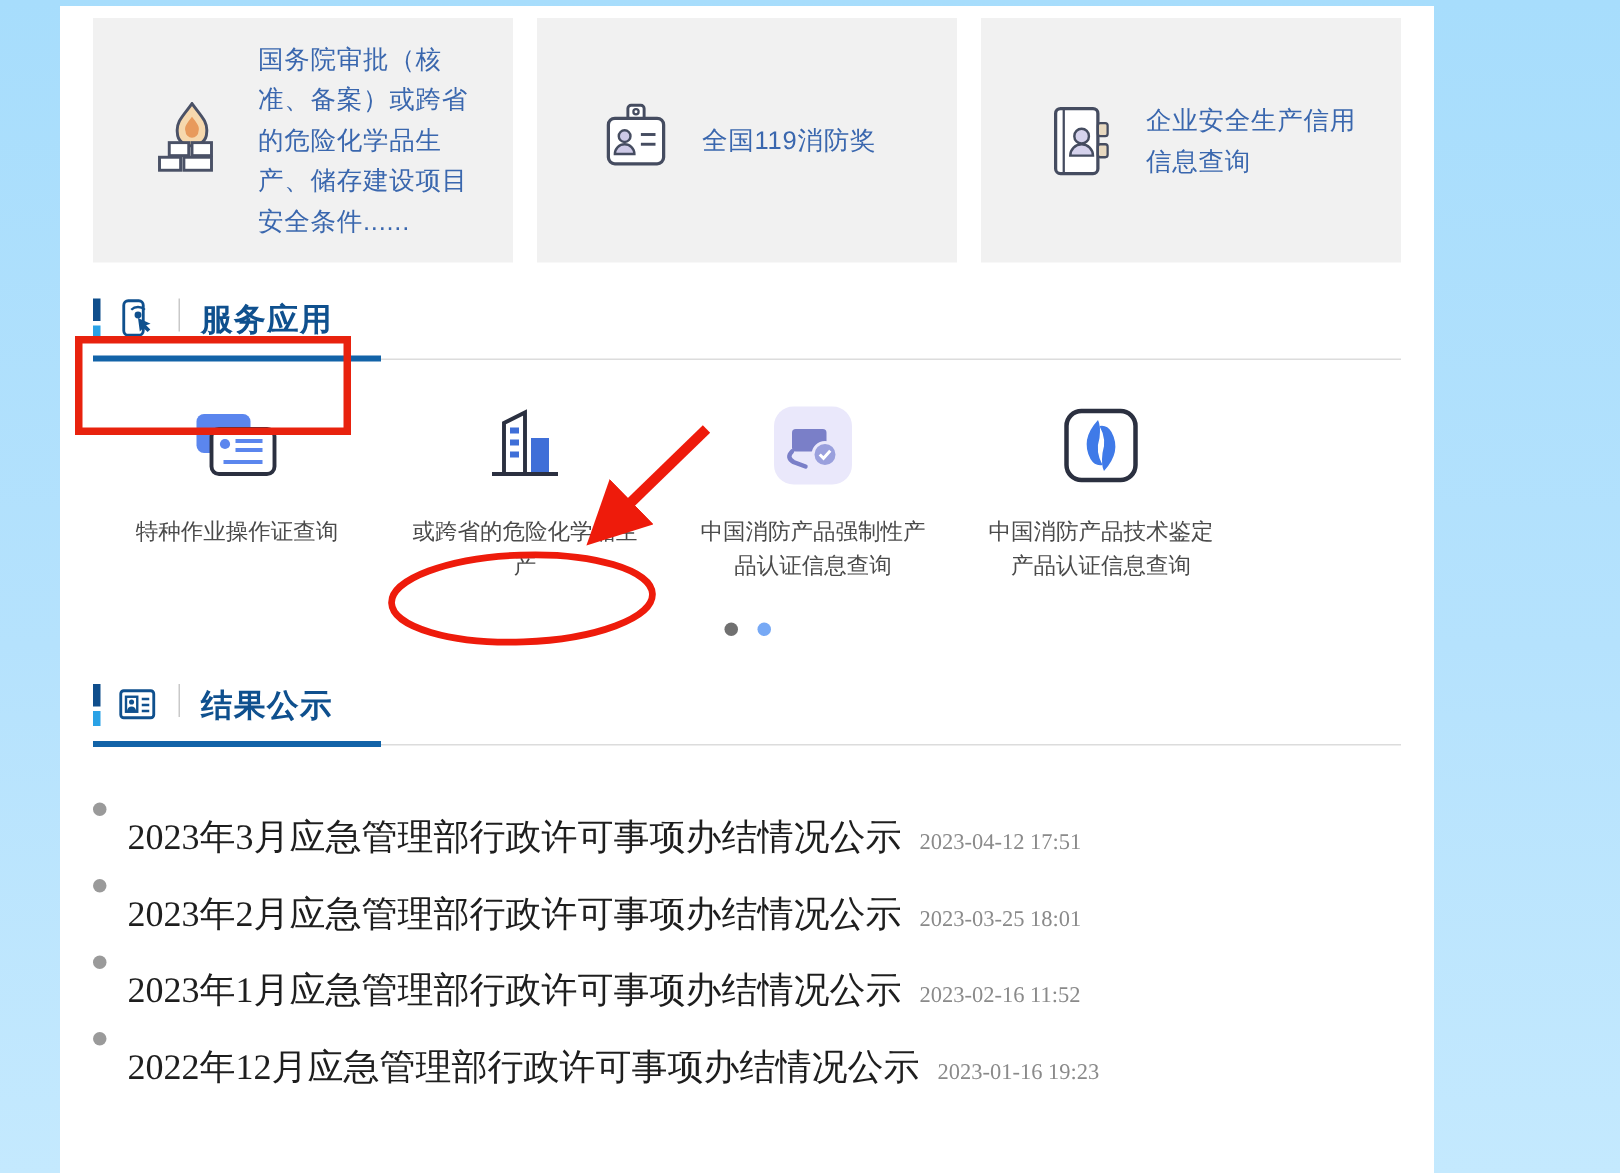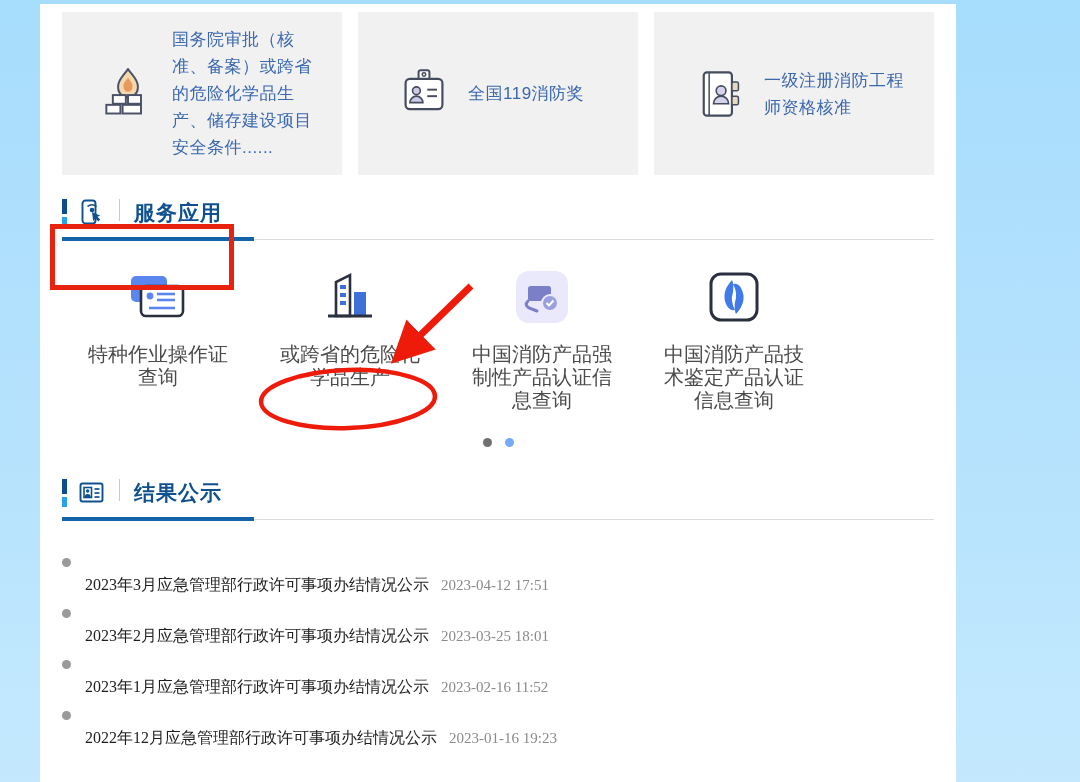--- a/index.html
+++ b/index.html
@@ -37,35 +37,35 @@
   .sec-divider { width:1px; height:22px; background:#c9c9c9; margin:0 14px; }
   .sec-title { color:#0f508e; font-size:21px; font-weight:bold; letter-spacing:1px; }
   .sec-underline { display:flex; align-items:center; margin-top:8px; }
   .sec-underline .thick { width:192px; height:4px; background:#1263a8; }
   .sec-underline .thin { flex:1; height:1px; background:#dcdcdc; }
   
   .services-row { display:flex; margin-top:22px; }
   .service-item { width:192px; display:flex; flex-direction:column; align-items:center; cursor:pointer; }
   .service-icon-box { height:68px; display:flex; align-items:center; justify-content:center; }
   .service-label {
-    margin-top:12px; font-size:20px; line-height:23px; color:#4a4a4a;
+    margin-top:12px; font-size:15px; line-height:23px; color:#4a4a4a;
     text-align:center; max-width:158px;
   }
   .dots { display:flex; justify-content:center; gap:13px; margin-top:26px; }
   .dot { width:9px; height:9px; border-radius:50%; cursor:pointer; }
   .dot-inactive { background:#707070; }
   .dot-active { background:#77a9f5; }
   
   .news-sec { margin-top:32px; }
   .news-list { margin-top:16px; }
   .news-item { display:flex; align-items:baseline; height:51px; cursor:pointer; }
   .news-bullet { width:9px; height:9px; border-radius:50%; background:#9a9a9a; flex:0 0 9px; margin-right:14px; align-self:center; }
   .news-title {
     font-family:"Liberation Serif","DejaVu Serif",serif;
-    font-size:16px; color:#1e1e1e; margin-right:12px; white-space:nowrap;
+    font-size:24px; color:#1e1e1e; margin-right:12px; white-space:nowrap;
   }
   .news-date {
     font-family:"Liberation Serif","DejaVu Serif",serif;
     font-size:15px; color:#8a8a8a; white-space:nowrap;margin-top:40px;
   }
   
   .anno { position:absolute; pointer-events:none; z-index:50; }
   #anno-box { left:50px; top:224px; width:184px; height:66px; border:5px solid #e8220e; }
   #anno-arrow { left:385px; top:280px; }
   #anno-ellipse { left:257px; top:366px; }
@@ -105,21 +105,21 @@
 
     <div class="svc-card card-tall">
       <svg class="card-icon" viewBox="0 0 48 48">
         <rect x="9" y="4" width="26" height="40" rx="3" fill="#ffffff" stroke="#454c60" stroke-width="2"></rect>
         <line x1="14" y1="4" x2="14" y2="44" stroke="#454c60" stroke-width="1.4"></line>
         <circle cx="25" cy="21" r="4.5" fill="#d5d2ec" stroke="#454c60" stroke-width="1.5"></circle>
         <path d="M18,33 a7,7 0 0 1 14,0 Z" fill="#d5d2ec" stroke="#454c60" stroke-width="1.5"></path>
         <rect x="35" y="13" width="6" height="8" rx="1.5" fill="#e8d9c0" stroke="#454c60" stroke-width="1.4"></rect>
         <rect x="35" y="26" width="6" height="8" rx="1.5" fill="#e8d9c0" stroke="#454c60" stroke-width="1.4"></rect>
       </svg>
-      <div class="card-label">一级注册消防工程师资格核准</div>
+      <div class="card-label">企业安全生产信用信息查询</div>
     </div>
   </div>
 
   <div class="sec-header">
     <div class="sec-header-row">
       <div class="accent-bar">
           <div class="a1"></div>
           <div class="a2"></div>
         </div>
       <svg class="sec-icon" viewBox="0 0 27 27">

